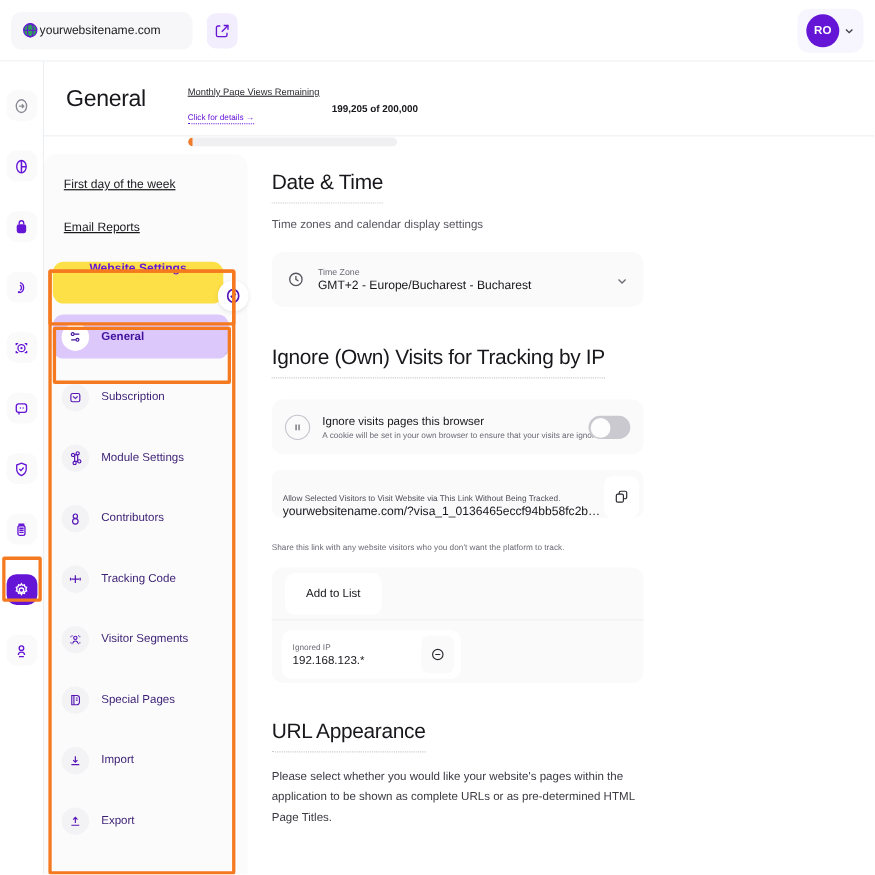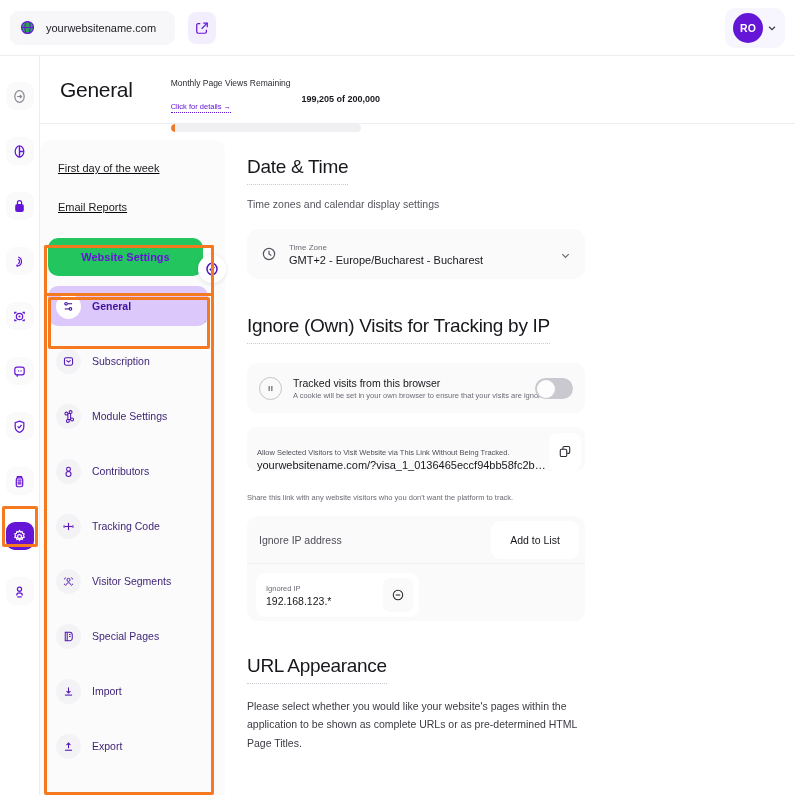--- a/index.html
+++ b/index.html
@@ -23,21 +23,21 @@
     border-bottom: 1px solid #eceef2;
     display: flex; align-items: center;
   }
   .site-pill {
     margin-left: 10px;
     width: 165px; height: 34px;
     background: #f7f7f9;
     border-radius: 9px;
     display: flex; align-items: center;
     padding: 0 10px;
-    gap: 11px;
+    gap: 1px;
   }
   .globe-ico { width: 15px; height: 15px; flex: 0 0 auto; }
   .site-name {
     font-size: 11px; color: #1b1b20;
     white-space: nowrap; overflow: hidden; text-overflow: ellipsis;
   }
   .open-ext-btn {
     margin-left: 13px;
     width: 28px; height: 32px;
     background: #f3eefd;
@@ -96,23 +96,23 @@
   }
   .subnav-top-item {
     font-size: 11px;
     color: #1b1b20;
     margin-bottom: 27px;
     white-space: nowrap;
   }
   .ws-card {
     position: absolute; left: 8px; top: 98px;
     width: 155px; height: 38px;
-    background: #22c55e;
+    background: #fde047;
     border-radius: 10px;
-    display: flex; align-items: center; justify-content: center;
+    display: flex; align-items: flex-start; justify-content: center;
   }
   .ws-card-label {
     font-size: 11px; font-weight: bold; color: #6515d6;
   }
   .check-badge {
     position: absolute; left: 198px; top: 255px;
     width: 28px; height: 28px;
     background: #ffffff;
     border-radius: 50%;
     display: flex; align-items: center; justify-content: center;
@@ -168,21 +168,21 @@
   .page-title {
     font-size: 21px; color: #17171c;
     margin-left: 20px; margin-top: 4px;
     font-weight: normal;
     letter-spacing: -.3px;
   }
   .quota {
     margin-left: 38px; margin-top: 4px;
   }
   .quota-row { display: flex; align-items: flex-start; gap: 11px; }
-  .quota-label { font-size: 8.5px; color: #2a2a31; }
+  .quota-label { font-size: 8.5px; color: #2a2a31; text-decoration: underline; }
   .quota-link {
     font-size: 7.5px; color: #6515d6; margin-top: 14px;
     border-bottom: 1px dotted #6515d6; display: inline-block;
     padding-bottom: 1px;
   }
   .quota-count { font-size: 9px; font-weight: bold; color: #17171c; margin-top: 16px; }
   .quota-bar {
     margin-top: 11px;
     width: 190px; height: 8px;
     background: #f0f0f3;
@@ -476,21 +476,21 @@
       <div class="sec-title" style="margin-top:36px">Ignore (Own) Visits for Tracking by IP</div>
 
       <div class="toggle-card">
         <div class="circ-ico">
           <svg width="9" height="9" viewBox="0 0 12 12" stroke="#55555f" stroke-width="1.4">
             <line x1="4.2" y1="2.6" x2="4.2" y2="9.4"></line>
               <line x1="7.8" y1="2.6" x2="7.8" y2="9.4"></line>
           </svg>
         </div>
         <div>
-          <div class="tg-title">Tracked visits from this browser</div>
+          <div class="tg-title">Ignore visits pages this browser</div>
           <div class="tg-desc">A cookie will be set in your own browser to ensure that your visits are ignored.</div>
         </div>
         <div class="switch">
           <div class="switch-knob"></div>
         </div>
       </div>
 
       <div class="link-card">
         <div class="link-body">
           <div class="link-cap">Allow Selected Visitors to Visit Website via This Link Without Being Tracked.</div>
@@ -500,21 +500,20 @@
           <svg width="14" height="14" viewBox="0 0 16 16" fill="none" stroke="#2a2a31" stroke-width="1.25">
             <rect x="2.6" y="4.8" width="7.4" height="8.4" rx="1.6"></rect>
             <path d="M5.6 4.8V3.4a1.6 1.6 0 0 1 1.6-1.6h4.6a1.6 1.6 0 0 1 1.6 1.6V8a1.6 1.6 0 0 1-1.6 1.6h-1.2"></path>
           </svg>
         </div>
       </div>
       <div class="link-note">Share this link with any website visitors who you don't want the platform to track.</div>
 
       <div class="ip-card">
         <div class="ip-row1">
-          <div class="ip-placeholder">Ignore IP address</div>
           <div class="add-btn">Add to List</div>
         </div>
         <div class="ip-chip">
           <div class="ip-chip-body">
             <div class="ip-cap">Ignored IP</div>
             <div class="ip-val">192.168.123.*</div>
           </div>
           <div class="minus-btn">
             <svg width="14" height="14" viewBox="0 0 16 16" fill="none" stroke="#2a2a31" stroke-width="1.2">
               <circle cx="8" cy="8" r="5.4"></circle>

